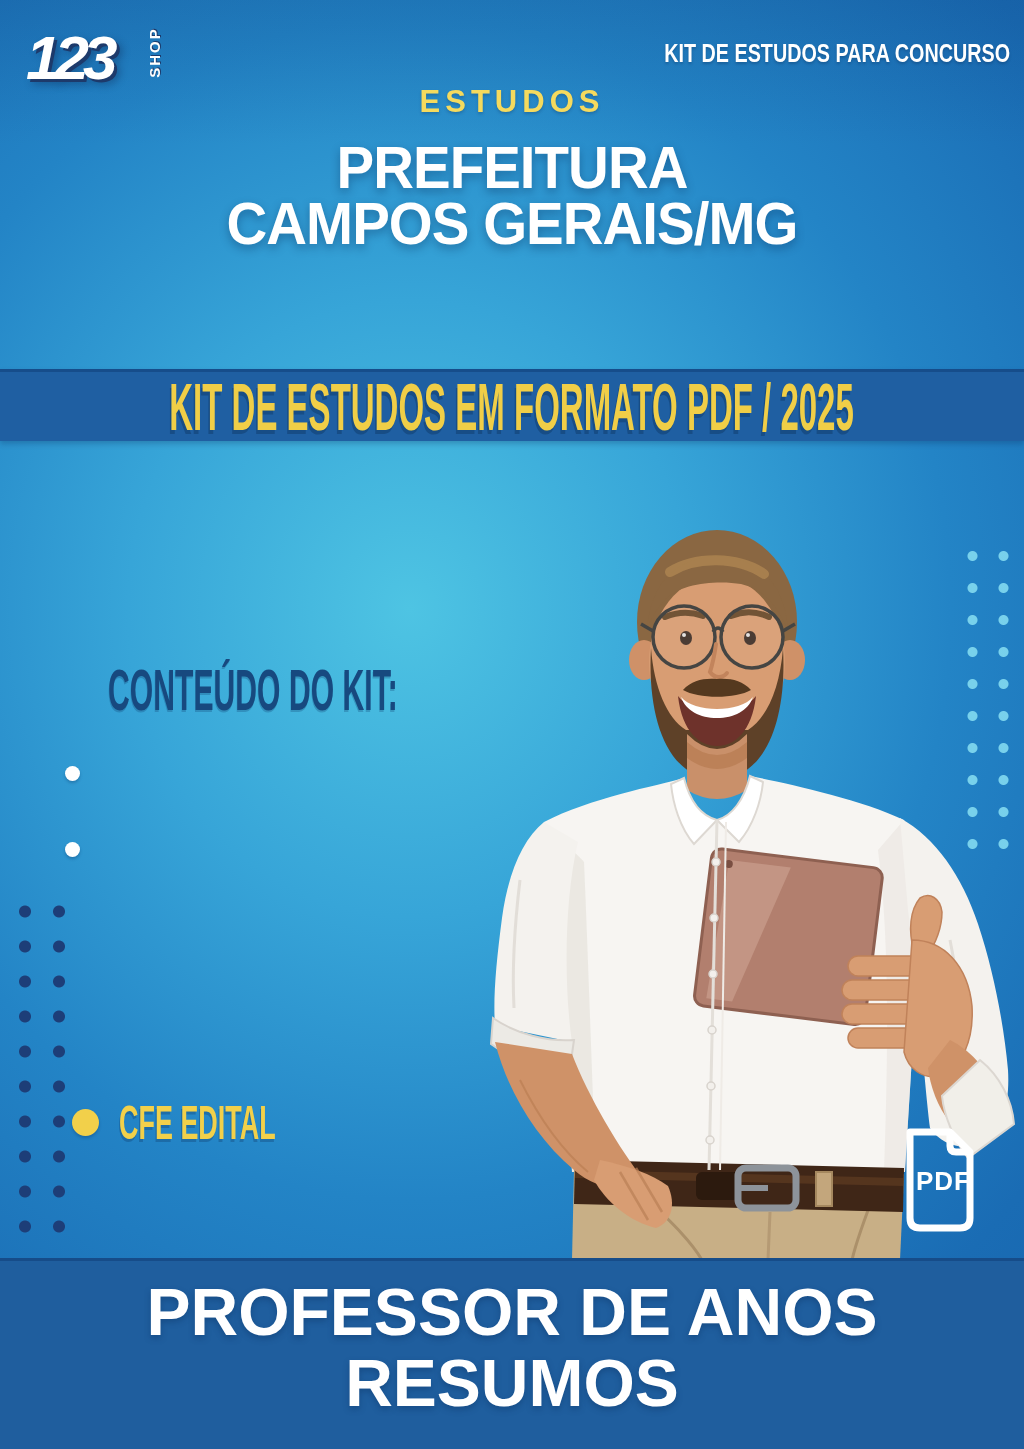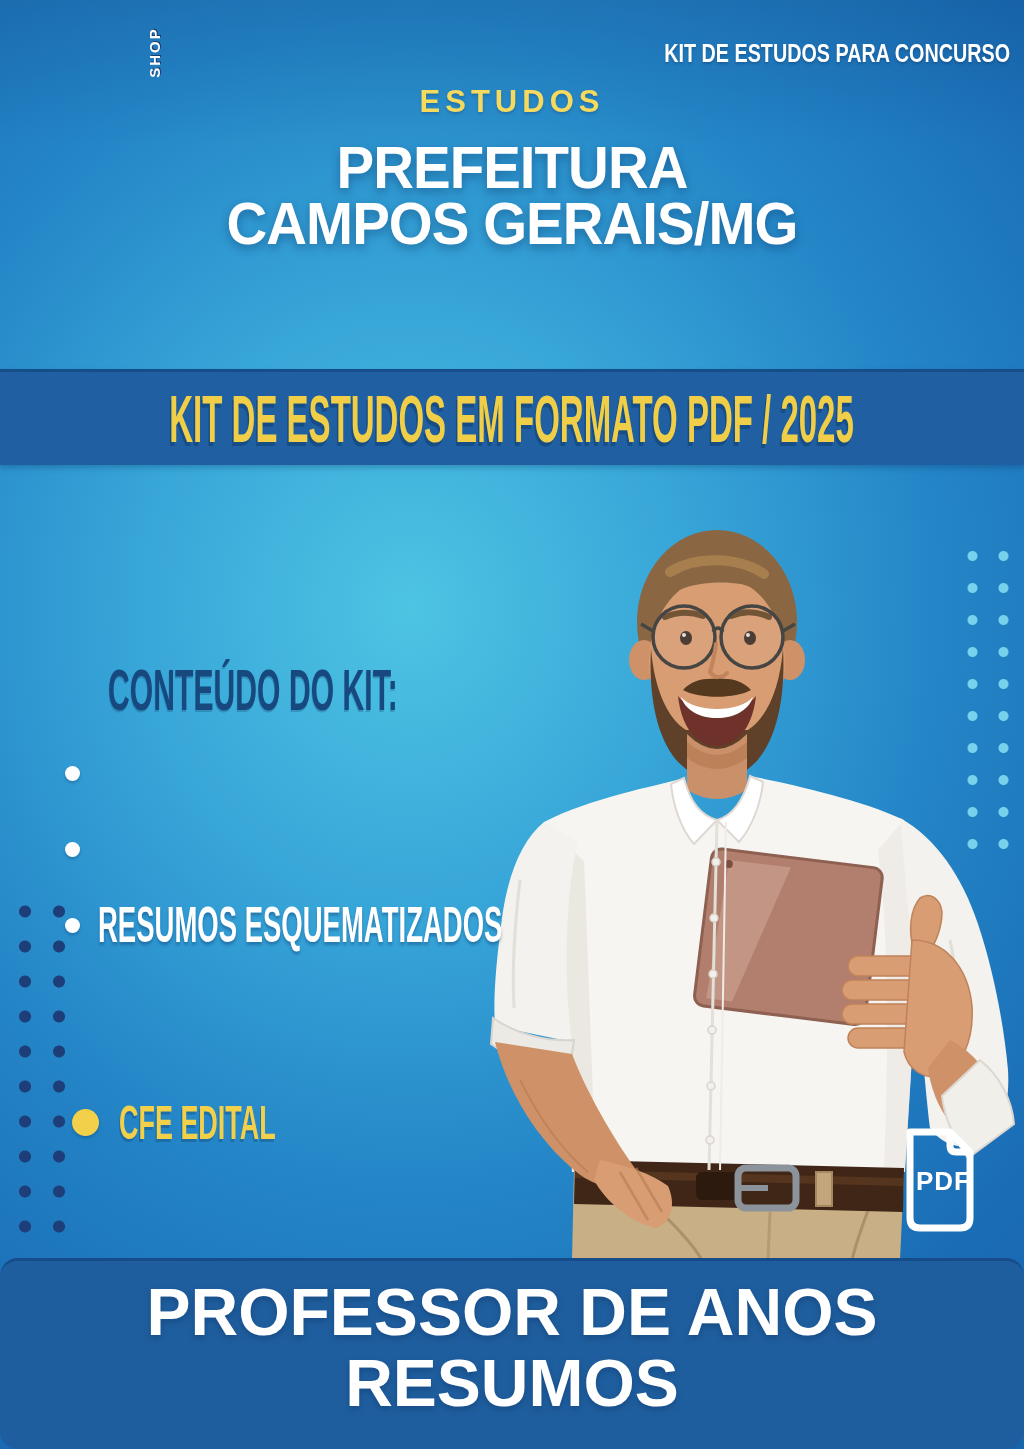--- a/index.html
+++ b/index.html
@@ -49,21 +49,21 @@
   .title {
     position:absolute; left:0; right:0; top:140px; text-align:center;
     color:#ffffff; font-weight:bold; font-size:60px; line-height:.94;
     letter-spacing:-1px;
     text-shadow:0 4px 10px rgba(8,42,88,.38);
   }
   .title .tline { display:block; transform:scaleX(.94); transform-origin:center; }
 
   
   .format-banner {
-    position:absolute; left:0; right:0; top:369px; height:96px;
+    position:absolute; left:0; right:0; top:369px; height:72px;
     background:#1F5FA2;
     border-top:3px solid rgba(10,56,110,.45);
     box-shadow:0 3px 5px rgba(6,40,85,.25);
     display:flex; align-items:center; justify-content:center;
   }
   .format-banner .txt {
     font-size:66px; font-weight:bold; color:#F0CE47; white-space:nowrap;
     transform:scaleX(.5); transform-origin:center;
     text-shadow:-3px 4px 0 rgba(17,62,112,.55);
   }
@@ -128,33 +128,33 @@
   }
 
   
   .footer {
     position:absolute; left:0; right:0; top:1258px; bottom:0;
     background:#1F5E9E;
     border-top:3px solid rgba(10,56,110,.45);
     display:flex; flex-direction:column; align-items:center; justify-content:center;
     padding-bottom:14px;
     z-index:7;
-    border-radius:18px;
   }
   .footer .fline {
     color:#ffffff; font-weight:bold; font-size:66px; line-height:1.08;
     text-shadow:0 3px 6px rgba(8,42,88,.35);
   }
 </style>
 </head>
 <body>
 
 <div id="poster">
 
   <div class="logo">
+    <span class="logo-number">123</span>
     <span class="logo-shop">SHOP</span>
   </div>
 
   <div class="top-label">
     <span class="cond">KIT DE ESTUDOS PARA CONCURSO</span>
   </div>
 
   <div class="kicker">ESTUDOS</div>
 
   <div class="title">
@@ -271,24 +271,20 @@
     <span class="cond">CONTEÚDO DO KIT:</span>
   </div>
 
   <ul class="kit-list">
     <li>
       <span class="bullet"></span>
     </li>
     <li>
       <span class="bullet"></span>
     </li>
-    <li>
-      <span class="bullet"></span>
-      <span class="kit-item-text"><span class="cond">RESUMOS ESQUEMATIZADOS</span></span>
-    </li>
   </ul>
 
   <div class="cfe-row">
     <span class="bullet-yellow"></span>
     <span class="cfe-text"><span class="cond">CFE EDITAL</span></span>
   </div>
 
   <svg class="pdf-icon" viewBox="0 0 88 112" aria-hidden="true">
     <path d="M 16 8 L 56 8 L 76 28 L 76 94 Q 76 104 66 104 L 26 104 Q 16 104 16 94 Z" fill="none" stroke="#ffffff" stroke-width="7" stroke-linejoin="round"></path>
     <path d="M 56 8 L 56 22 Q 56 28 62 28 L 76 28" fill="none" stroke="#ffffff" stroke-width="7" stroke-linejoin="round"></path>

